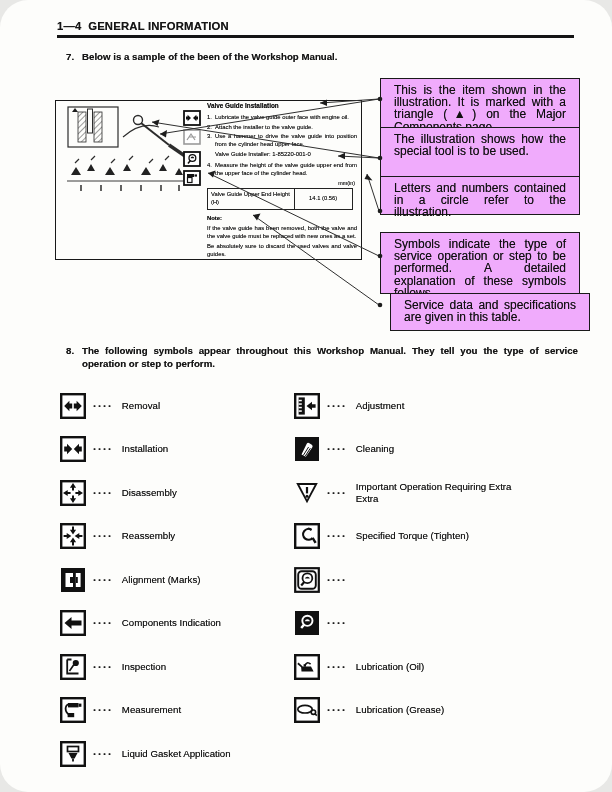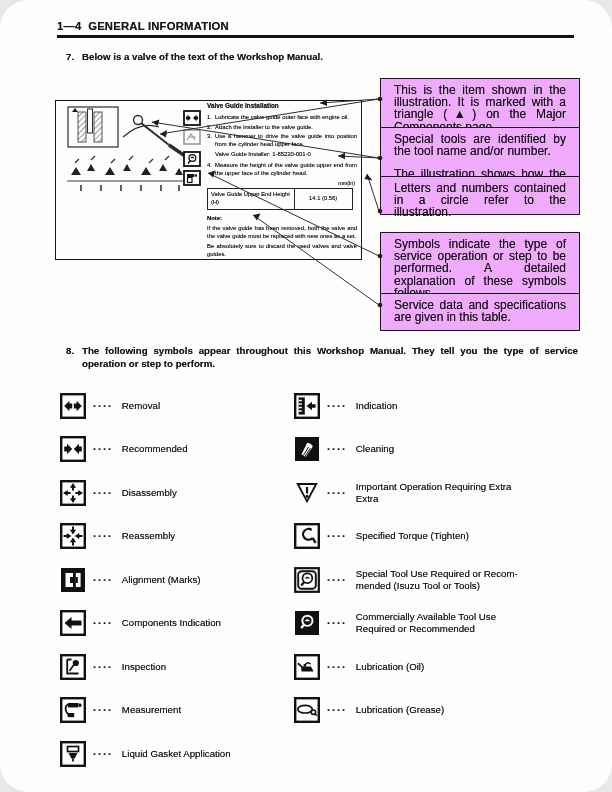--- a/index.html
+++ b/index.html
@@ -34,41 +34,41 @@
   .mini-icons svg{display:block;}
   
   .callout{left:380px;width:172px;border:1.2px solid #1a1a1a;background:#f0abfc;
            padding:5px 13px;font-size:12px;line-height:12.2px;text-align:justify;color:#101010;}
   .callout p{margin:0;}
   .callout p + p{margin-top:11px;}
   .c1{top:78px;height:38px;}
   .c2{top:127px;height:54px;}
   .c3{top:176px;height:27px;}
   .c4{top:232px;height:50px;}
-  .c5{top:293px;height:26px;}
+  .c5{top:293px;height:26px;margin-left:10px;}
   
   .overlay{left:0;top:0;pointer-events:none;}
   
   .symrow{position:absolute;display:flex;align-items:center;height:27px;}
   .symrow svg{flex:none;}
   .leader{font-size:11px;font-weight:bold;letter-spacing:1.3px;margin:0 9px 0 7px;color:#1b1b1b;}
   .symlabel{font-size:9.7px;line-height:11.6px;color:#101010;}
   .symlabel span{display:block;white-space:nowrap;}
 </style>
 </head>
 <body>
 
 <div class="page">
 
   <div class="abs hdr-title">1—4  GENERAL INFORMATION</div>
   <div class="abs hdr-rule"></div>
 
   <div class="abs item item7">
     <span class="inum">7.</span>
-    <span class="itext">Below is a valve of the text of the Workshop Manual.</span>
+    <span class="itext">Below is a sample of the been of the Workshop Manual.</span>
   </div>
 
   <div class="abs sample-box">
 
     <svg class="abs" style="left:5px;top:4px" width="138" height="92" viewBox="0 0 138 92">
       <defs>
         <pattern id="hatch" width="4" height="4" patternTransform="rotate(45)" patternUnits="userSpaceOnUse">
           <line x1="0" y1="0" x2="0" y2="4" stroke="#3a3a3a" stroke-width="1"></line>
         </pattern>
       </defs>
@@ -142,21 +142,20 @@
       <div class="note-h">Note:</div>
       <div class="note-p">If the valve guide has been removed, both the valve and the valve guide must be replaced with new ones as a set.</div>
       <div class="note-p">Be absolutely sure to discard the used valves and valve guides.</div>
     </div>
   </div>
 
   <div class="abs callout c1">
     <p>This is the item shown in the illustration.  It is marked with a triangle (▲) on the Major Components page.</p>
   </div>
   <div class="abs callout c2">
-    <p>Special tools are identified by the tool name and/or number.</p>
     <p>The illustration shows how the special tool is to be used.</p>
   </div>
   <div class="abs callout c3">
     <p>Letters and numbers contained in a circle refer to the illustration.</p>
   </div>
   <div class="abs callout c4">
     <p>Symbols indicate the type of service operation or step to be performed.  A detailed explanation of these symbols follows.</p>
   </div>
   <div class="abs callout c5">
     <p>Service data and specifications are given in this table.</p>
@@ -207,21 +206,21 @@
   </div>
 
   <div class="symrow" style="left:60px;top:435px">
     <svg width="26" height="26" viewBox="0 0 26 26">
       <rect x="1.2" y="1.2" width="23.6" height="23.6" fill="#fff" stroke="#111" stroke-width="2.4"></rect>
       <path d="M4.2 10.6 H7 V7.8 L12.2 13 L7 18.2 V15.4 H4.2 Z" fill="#111"></path>
       <path d="M21.8 10.6 H19 V7.8 L13.8 13 L19 18.2 V15.4 H21.8 Z" fill="#111"></path>
     </svg>
     <span class="leader">····</span>
     <div class="symlabel">
-        <span>Recommended</span>
+        <span>Installation</span>
         <span></span>
       </div>
   </div>
 
   <div class="symrow" style="left:60px;top:479px">
     <svg width="26" height="26" viewBox="0 0 26 26">
       <rect x="1.2" y="1.2" width="23.6" height="23.6" fill="#fff" stroke="#111" stroke-width="2.4"></rect>
       <path d="M13 3 L9.9 7.7 H12 V10.6 H14 V7.7 H16.1 Z" fill="#111"></path>
       <path d="M13 23 L9.9 18.3 H12 V15.4 H14 V18.3 H16.1 Z" fill="#111"></path>
       <path d="M3 13 L7.7 9.9 V12 H10.6 V14 H7.7 V16.1 Z" fill="#111"></path>
@@ -324,21 +323,21 @@
       <rect x="1.2" y="1.2" width="23.6" height="23.6" fill="#fff" stroke="#111" stroke-width="2.4"></rect>
       <rect x="4.6" y="4.4" width="6.2" height="17.2" fill="#111"></rect>
       <rect x="4.6" y="6.8" width="3.2" height="1.5" fill="#fff"></rect>
       <rect x="4.6" y="10.3" width="3.2" height="1.5" fill="#fff"></rect>
       <rect x="4.6" y="13.8" width="3.2" height="1.5" fill="#fff"></rect>
       <rect x="4.6" y="17.3" width="3.2" height="1.5" fill="#fff"></rect>
       <path d="M12.5 13 L18 8.8 V11.2 H21.6 V14.8 H18 V17.2 Z" fill="#111"></path>
     </svg>
     <span class="leader">····</span>
     <div class="symlabel">
-        <span>Indication</span>
+        <span>Adjustment</span>
         <span></span>
       </div>
   </div>
 
   <div class="symrow" style="left:294px;top:435px">
     <svg width="26" height="26" viewBox="0 0 26 26">
       <rect x="1" y="1" width="24" height="24" fill="#111"></rect>
       <path d="M7.5 18.6 L12.6 8 Q13.6 6.2 15.4 7.2 L17.8 8.7 Q19.4 9.7 18.2 11.4 L11.8 20.8 Z" fill="#fff"></path>
       <path d="M9.3 19.4 L14.6 11 M11.2 20.2 L16.4 12.2" stroke="#111" stroke-width="1"></path>
     </svg>
@@ -379,38 +378,30 @@
 
   <div class="symrow" style="left:294px;top:566px">
     <svg width="26" height="26" viewBox="0 0 26 26">
       <rect x="1.2" y="1.2" width="23.6" height="23.6" fill="#fff" stroke="#111" stroke-width="2.2"></rect>
       <rect x="4.2" y="4.2" width="17.6" height="17.6" rx="3.5" fill="none" stroke="#111" stroke-width="1.9"></rect>
       <circle cx="13.4" cy="11.2" r="4.9" fill="none" stroke="#111" stroke-width="1.8"></circle>
       <path d="M10.3 14.9 L7.2 18.4" stroke="#111" stroke-width="2.2"></path>
       <path d="M10.9 11.6 A2.6 2.6 0 0 1 15.9 11.6 Z" fill="#111"></path>
     </svg>
     <span class="leader">····</span>
-    <div class="symlabel">
-        <span>Special Tool Use Required or Recom-</span>
-        <span>mended (Isuzu Tool or Tools)</span>
-      </div>
   </div>
 
   <div class="symrow" style="left:294px;top:609px">
     <svg width="26" height="26" viewBox="0 0 26 26">
       <rect x="1" y="1" width="24" height="24" fill="#111"></rect>
       <circle cx="13.4" cy="10.8" r="5.1" fill="none" stroke="#fff" stroke-width="1.9"></circle>
       <path d="M10.1 14.6 L7.2 18" stroke="#fff" stroke-width="2.4"></path>
       <path d="M10.8 11.2 A2.7 2.7 0 0 1 16 11.2 Z" fill="#fff"></path>
     </svg>
     <span class="leader">····</span>
-    <div class="symlabel">
-        <span>Commercially Available Tool Use</span>
-        <span>Required or Recommended</span>
-      </div>
   </div>
 
   <div class="symrow" style="left:294px;top:653px">
     <svg width="26" height="26" viewBox="0 0 26 26">
       <rect x="1.2" y="1.2" width="23.6" height="23.6" fill="#fff" stroke="#111" stroke-width="2.4"></rect>
       <path d="M7.5 17.6 L7.1 12.6 H17 L19.6 17.6 Z" fill="#111"></path>
       <path d="M7.4 13.4 L3.3 9.9 L4.5 8.5 L8.7 12.5 Z" fill="#111"></path>
       <path d="M10.6 12.2 Q12.6 6.6 16.6 10.2" fill="none" stroke="#111" stroke-width="1.6"></path>
       <rect x="9.6" y="10.2" width="2.4" height="2.4" fill="#111"></rect>
     </svg>

